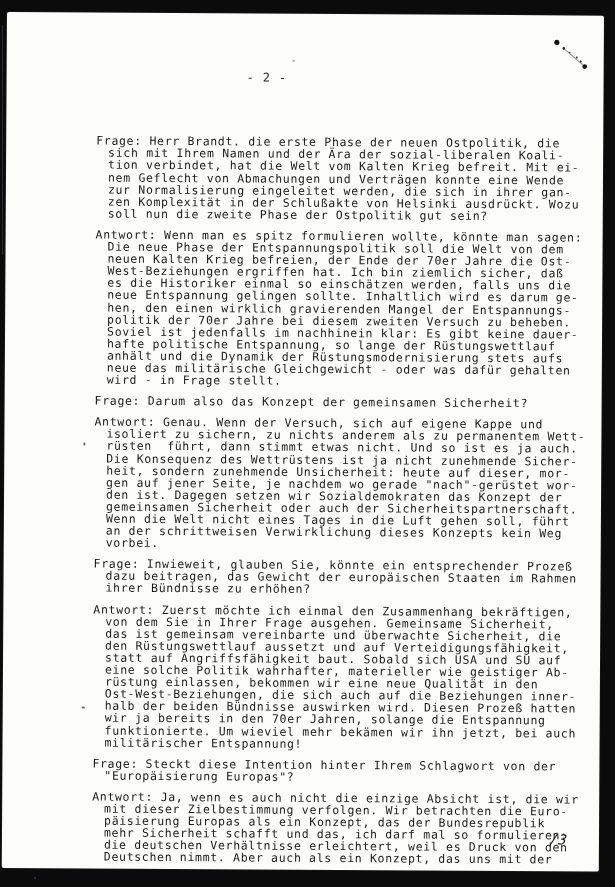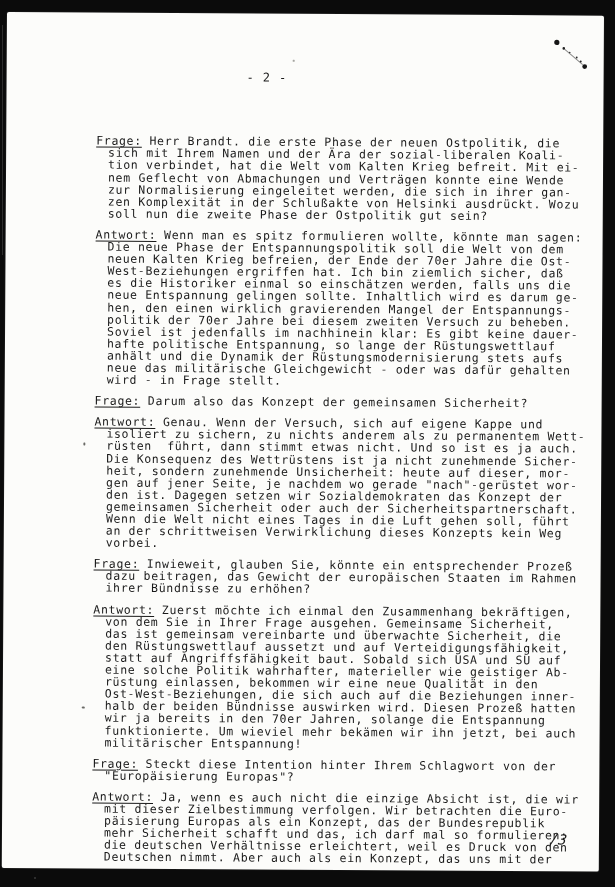--- a/index.html
+++ b/index.html
@@ -59,21 +59,20 @@
     line-height: 12.1px;
     letter-spacing: 0.68px;
     white-space: pre-wrap;
   }
   .para {
     margin: 0 0 9px 0;
     padding-left: 12px;
     text-indent: -12px;
   }
   .para .label {
-    text-decoration: underline;
     text-underline-offset: 2px;
     text-decoration-thickness: 1px;
   }
   .sheet-marker {
     position: absolute;
     left: 548px; top: 816px;
     color: var(--ink-color, #1a1a1a);
     font-size: 14px;
     font-style: italic;
     transform: skewX(-8deg);

